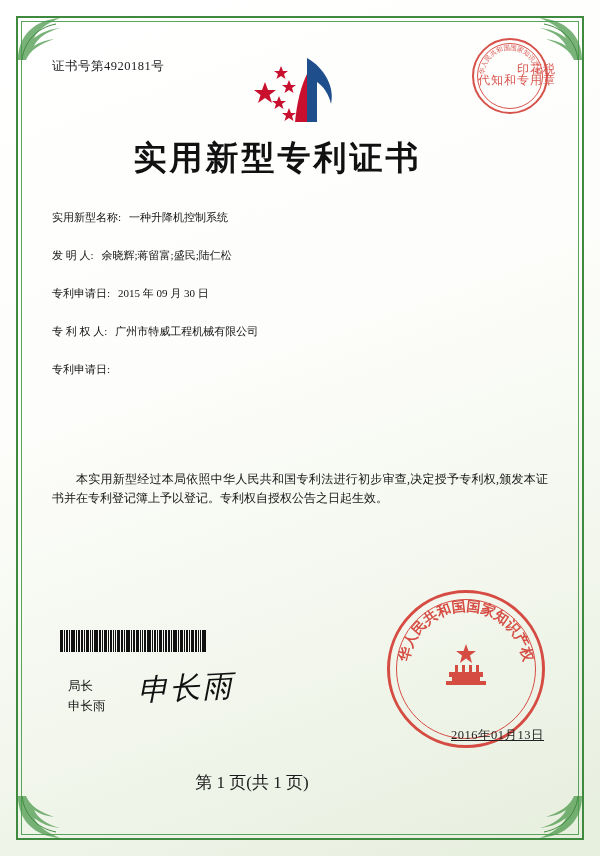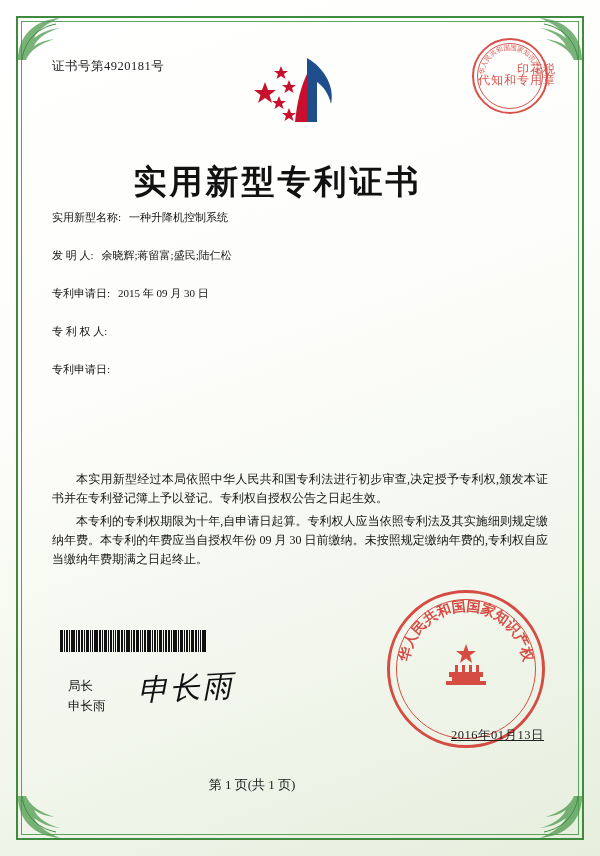--- a/index.html
+++ b/index.html
@@ -103,21 +103,21 @@
     left: 50%;
     top: 52px;
     transform: translateX(-50%);
     width: 110px;
     height: 78px;
   }
 
   .title {
     position: absolute;
     left: 0;
-    top: 160px;
+    top: 136px;
     width: 555px;
     text-align: center;
     font-size: 33px;
     font-weight: bold;
     letter-spacing: 3px;
     color: #111;
     font-family: "Liberation Serif", serif;
   }
 
   .fields {
@@ -231,21 +231,21 @@
     letter-spacing: .5px;
     text-decoration: underline;
   }
 
   .page-no {
     position: absolute;
     left: 0;
     bottom: 62px;
     width: 504px;
     text-align: center;
-    font-size: 13px;
+    font-size: 17px;
     color: #1b1b1b;
   }
 </style>
 </head>
 <body>
 
 <div class="page">
 
   <div class="border-outer"></div>
   <div class="border-inner"></div>
@@ -317,29 +317,29 @@
     <div class="field-row">
       <div class="field-label">发 明 人:</div>
       <div class="field-value">余晓辉;蒋留富;盛民;陆仁松</div>
     </div>
     <div class="field-row">
       <div class="field-label">专利申请日:</div>
       <div class="field-value">2015 年 09 月 30 日</div>
     </div>
     <div class="field-row">
       <div class="field-label">专 利 权 人:</div>
+      <div class="field-value">广州市特威工程机械有限公司</div>
     </div>
     <div class="field-row">
       <div class="field-label">专利申请日:</div>
     </div>
   </div>
 
   <div class="paras">
     <div class="para">本实用新型经过本局依照中华人民共和国专利法进行初步审查,决定授予专利权,颁发本证书并在专利登记簿上予以登记。专利权自授权公告之日起生效。</div>
-    <div class="para">本专利的专利权期限为十年,自申请日起算。专利权人应当依照专利法及其实施细则规定缴纳年费。本专利的年费应当自授权年份 09 月 30 日前缴纳。未按照规定缴纳年费的,专利权自应当缴纳年费期满之日起终止。</div>
   </div>
 
   <div class="barcode">
     <i style="width:3px"></i><i style="width:1px"></i><i style="width:2px"></i><i style="width:1px"></i><i style="width:4px"></i><i style="width:1px"></i><i style="width:2px"></i><i style="width:2px"></i><i style="width:1px"></i><i style="width:3px"></i><i style="width:1px"></i><i style="width:1px"></i><i style="width:4px"></i><i style="width:2px"></i><i style="width:1px"></i><i style="width:3px"></i><i style="width:1px"></i><i style="width:2px"></i><i style="width:1px"></i><i style="width:1px"></i><i style="width:3px"></i><i style="width:2px"></i><i style="width:1px"></i><i style="width:4px"></i><i style="width:1px"></i><i style="width:2px"></i><i style="width:3px"></i><i style="width:1px"></i><i style="width:1px"></i><i style="width:2px"></i><i style="width:4px"></i><i style="width:1px"></i><i style="width:2px"></i><i style="width:1px"></i><i style="width:3px"></i><i style="width:1px"></i><i style="width:2px"></i><i style="width:2px"></i><i style="width:1px"></i><i style="width:4px"></i><i style="width:1px"></i><i style="width:3px"></i><i style="width:1px"></i><i style="width:2px"></i><i style="width:1px"></i><i style="width:3px"></i><i style="width:2px"></i><i style="width:1px"></i><i style="width:1px"></i><i style="width:4px"></i>
   </div>
 
   <div class="signature-block">
     <div>局长</div>
     <div>申长雨</div>
   </div>

